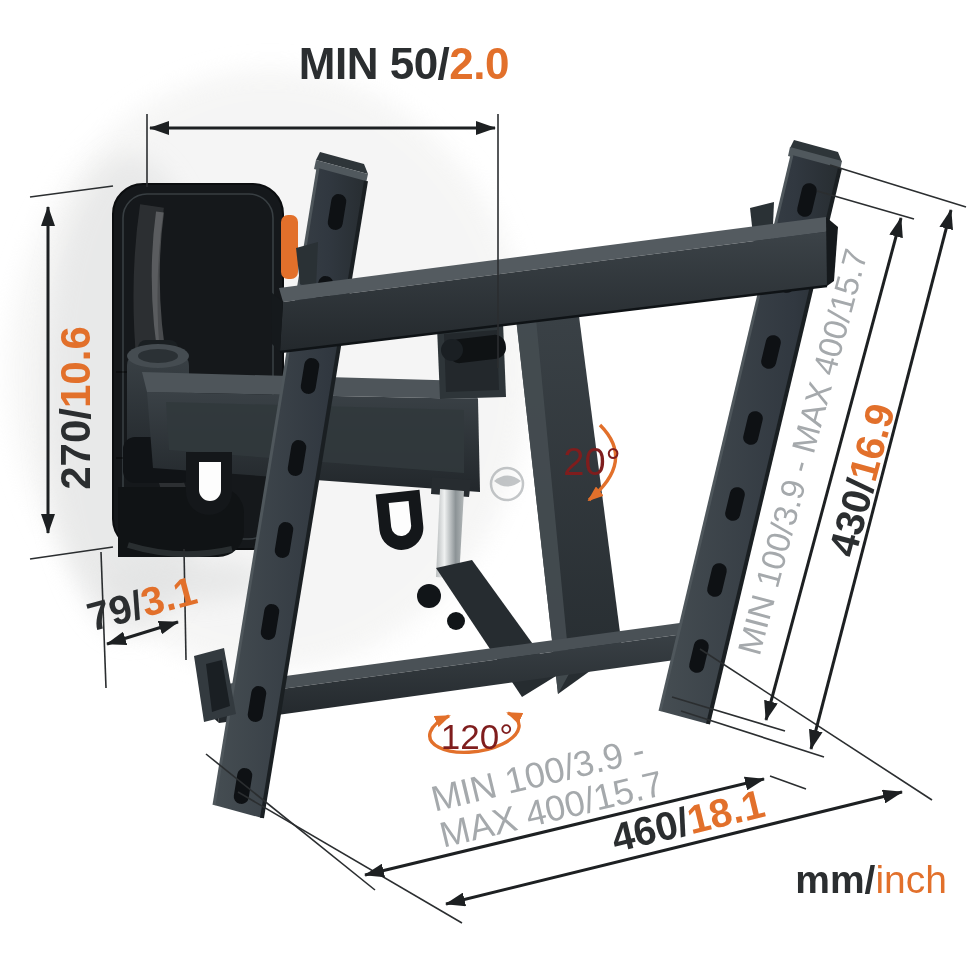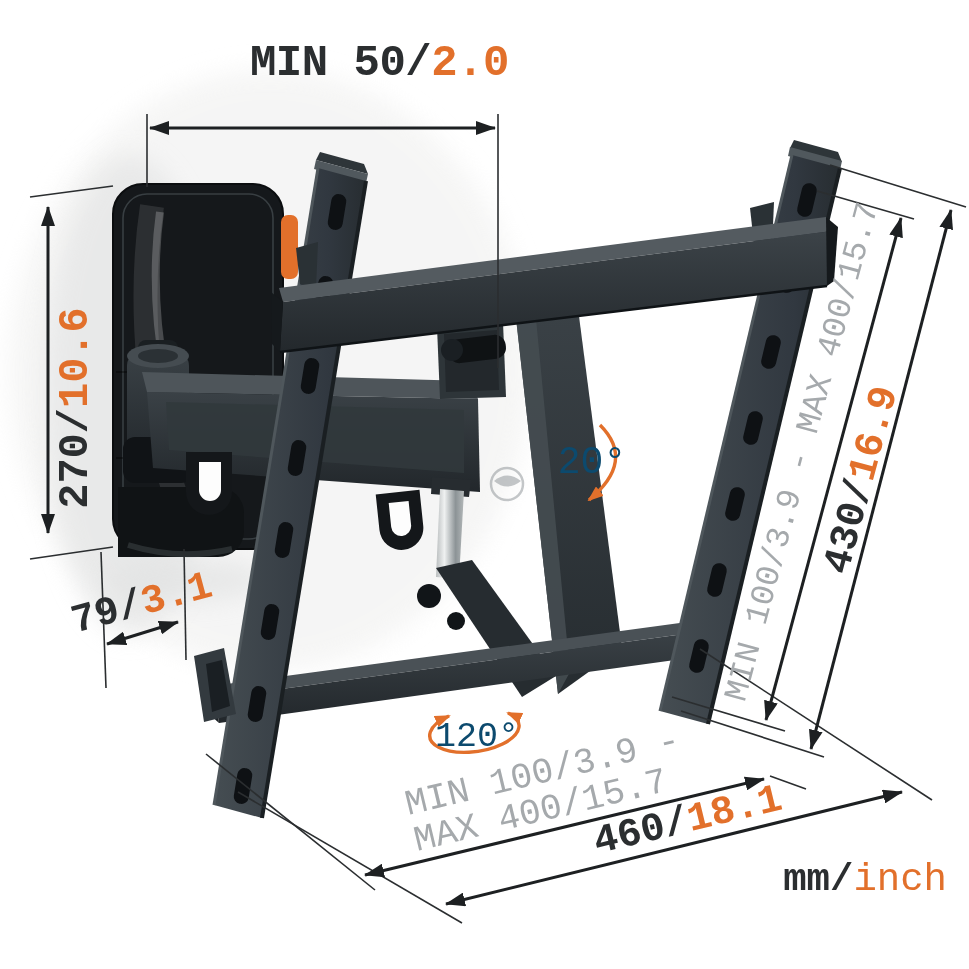--- a/index.html
+++ b/index.html
@@ -1,27 +1,27 @@
 <!DOCTYPE html>
 <html><head>
 <meta charset="utf-8">
 <style>
   html,body{margin:0;padding:0;background:#fff;}
   .stage{
     position:relative;width:969px;height:942px;overflow:hidden;
     background:#ffffff;
-    font-family:Liberation Mono, monospace;
+    font-family:Liberation Sans, sans-serif;
     color:#2B2E30;
   }
   .stage svg{position:absolute;left:0;top:0;}
   .lbl{position:absolute;white-space:nowrap;}
   .mm{color:#2B2E30;}
   .in{color:#E2702B;}
   .gray{color:#A5A9AC;}
-  .angle{color:#0c4a6e;}
+  .angle{color:#7f1d1d;}
   .b{font-weight:700;}
   .top-dim{top:44px;right:460px;text-align:right;font-size:44px;line-height:39px;font-weight:700;letter-spacing:-0.5px;}
   .left-dim{left:76px;top:408px;transform:translate(-50%,-50%) rotate(-90deg);font-size:42px;font-weight:700;}
   .depth-dim{left:142px;top:604px;transform:translate(-50%,-50%) rotate(-15deg);font-size:40px;font-weight:700;}
   .tilt{left:592px;top:462px;transform:translate(-50%,-50%);font-size:38px;}
   .swivel{left:477px;top:737px;transform:translate(-50%,-50%);font-size:35px;text-align:center;}
   .bot-range{left:547px;top:791px;transform:translate(-50%,-50%) rotate(-13.5deg);font-size:36px;line-height:37px;font-weight:400;}
   .bot-width{left:688px;top:821px;transform:translate(-50%,-50%) rotate(-13.5deg);font-size:40px;font-weight:700;}
   .right-range{left:803px;top:452px;transform:translate(-50%,-50%) rotate(-75deg);font-size:33px;}
   .right-height{left:862px;top:480px;transform:translate(-50%,-50%) rotate(-75deg);font-size:40px;font-weight:700;}

